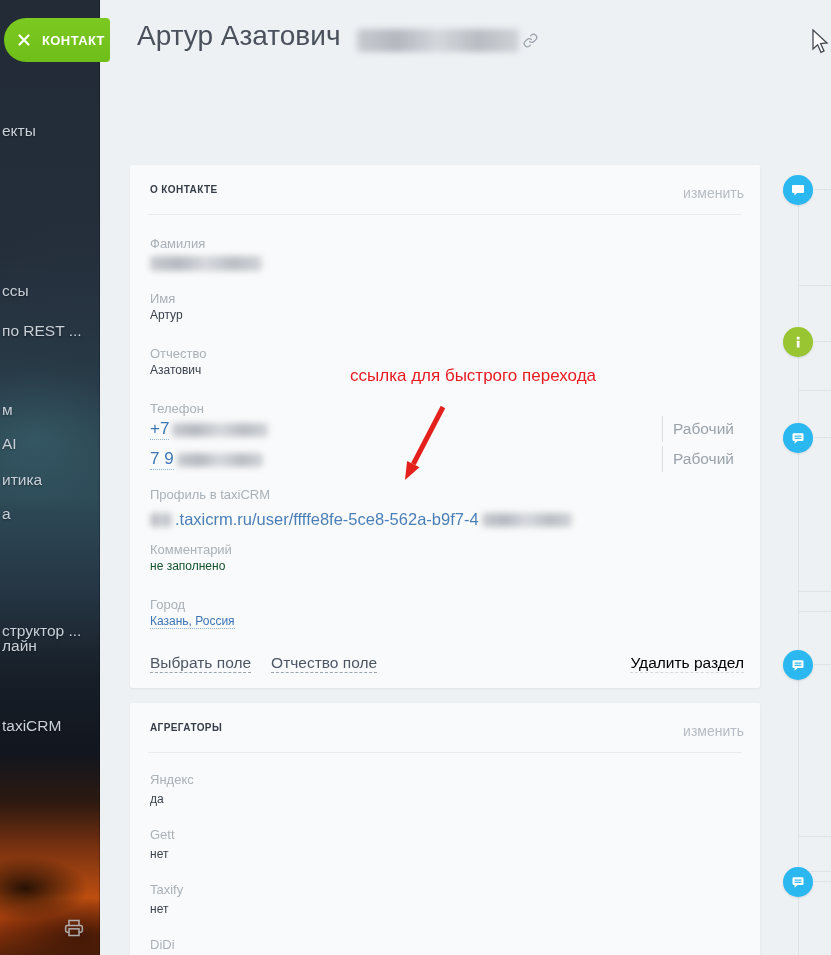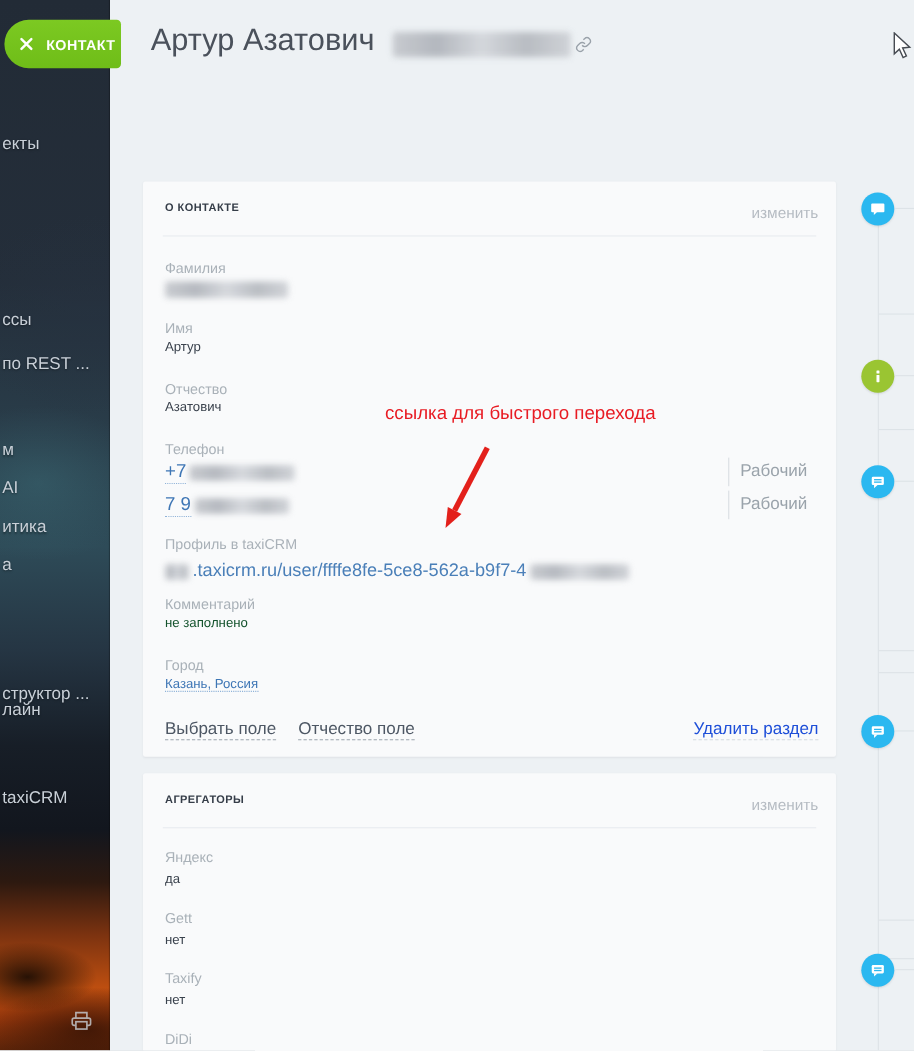--- a/index.html
+++ b/index.html
@@ -54,21 +54,21 @@
   .f-val { position:absolute; left:20px; font-size:12px; color:#3a424d; }
   .f-muted { color:#14532d; }
   .link-dot { color:#3e76b5; text-decoration:none; border-bottom:1px dotted #7fa; border-bottom:1px dotted #8fb2d8; cursor:pointer; }
   .phone-row { position:absolute; left:20px; display:flex; align-items:center; gap:3px; }
   .phone-type { position:absolute; left:543px; font-size:15.5px; color:#9aa3ab; }
   .phone-sep { position:absolute; left:532px; width:1px; height:26px; background:#d9dee2; }
   .url-row { position:absolute; left:20px; display:flex; align-items:center; gap:3px; }
   .url-text { font-size:16.5px; color:#4a7fb8; cursor:pointer; }
   .actions { position:absolute; left:20px; top:489px; display:flex; gap:20px; }
   .action-link { font-size:15.5px; color:#4d5764; border-bottom:1px dashed #9aa4ad; cursor:pointer; }
-  .action-del { position:absolute; right:16px; top:489px; font-size:15.5px; color:#1d4ed8;
+  .action-del { position:absolute; right:16px; top:489px; font-size:15.5px; color:#000000;
     border-bottom:1px dashed #d4d9de; cursor:pointer; }
 
   
   #annotation { position:absolute; left:350px; top:366px; font-size:17px; color:#e81b23; }
   #red-arrow { position:absolute; left:398px; top:402px; }
 
   
   #rail-vline { position:absolute; left:798px; top:192px; width:1px; height:763px; background:#dde3e7; }
   .rail-h { position:absolute; height:1px; background:#dde3e7; }
   .t-icon { position:absolute; left:783px; width:30px; height:30px; border-radius:50%;

